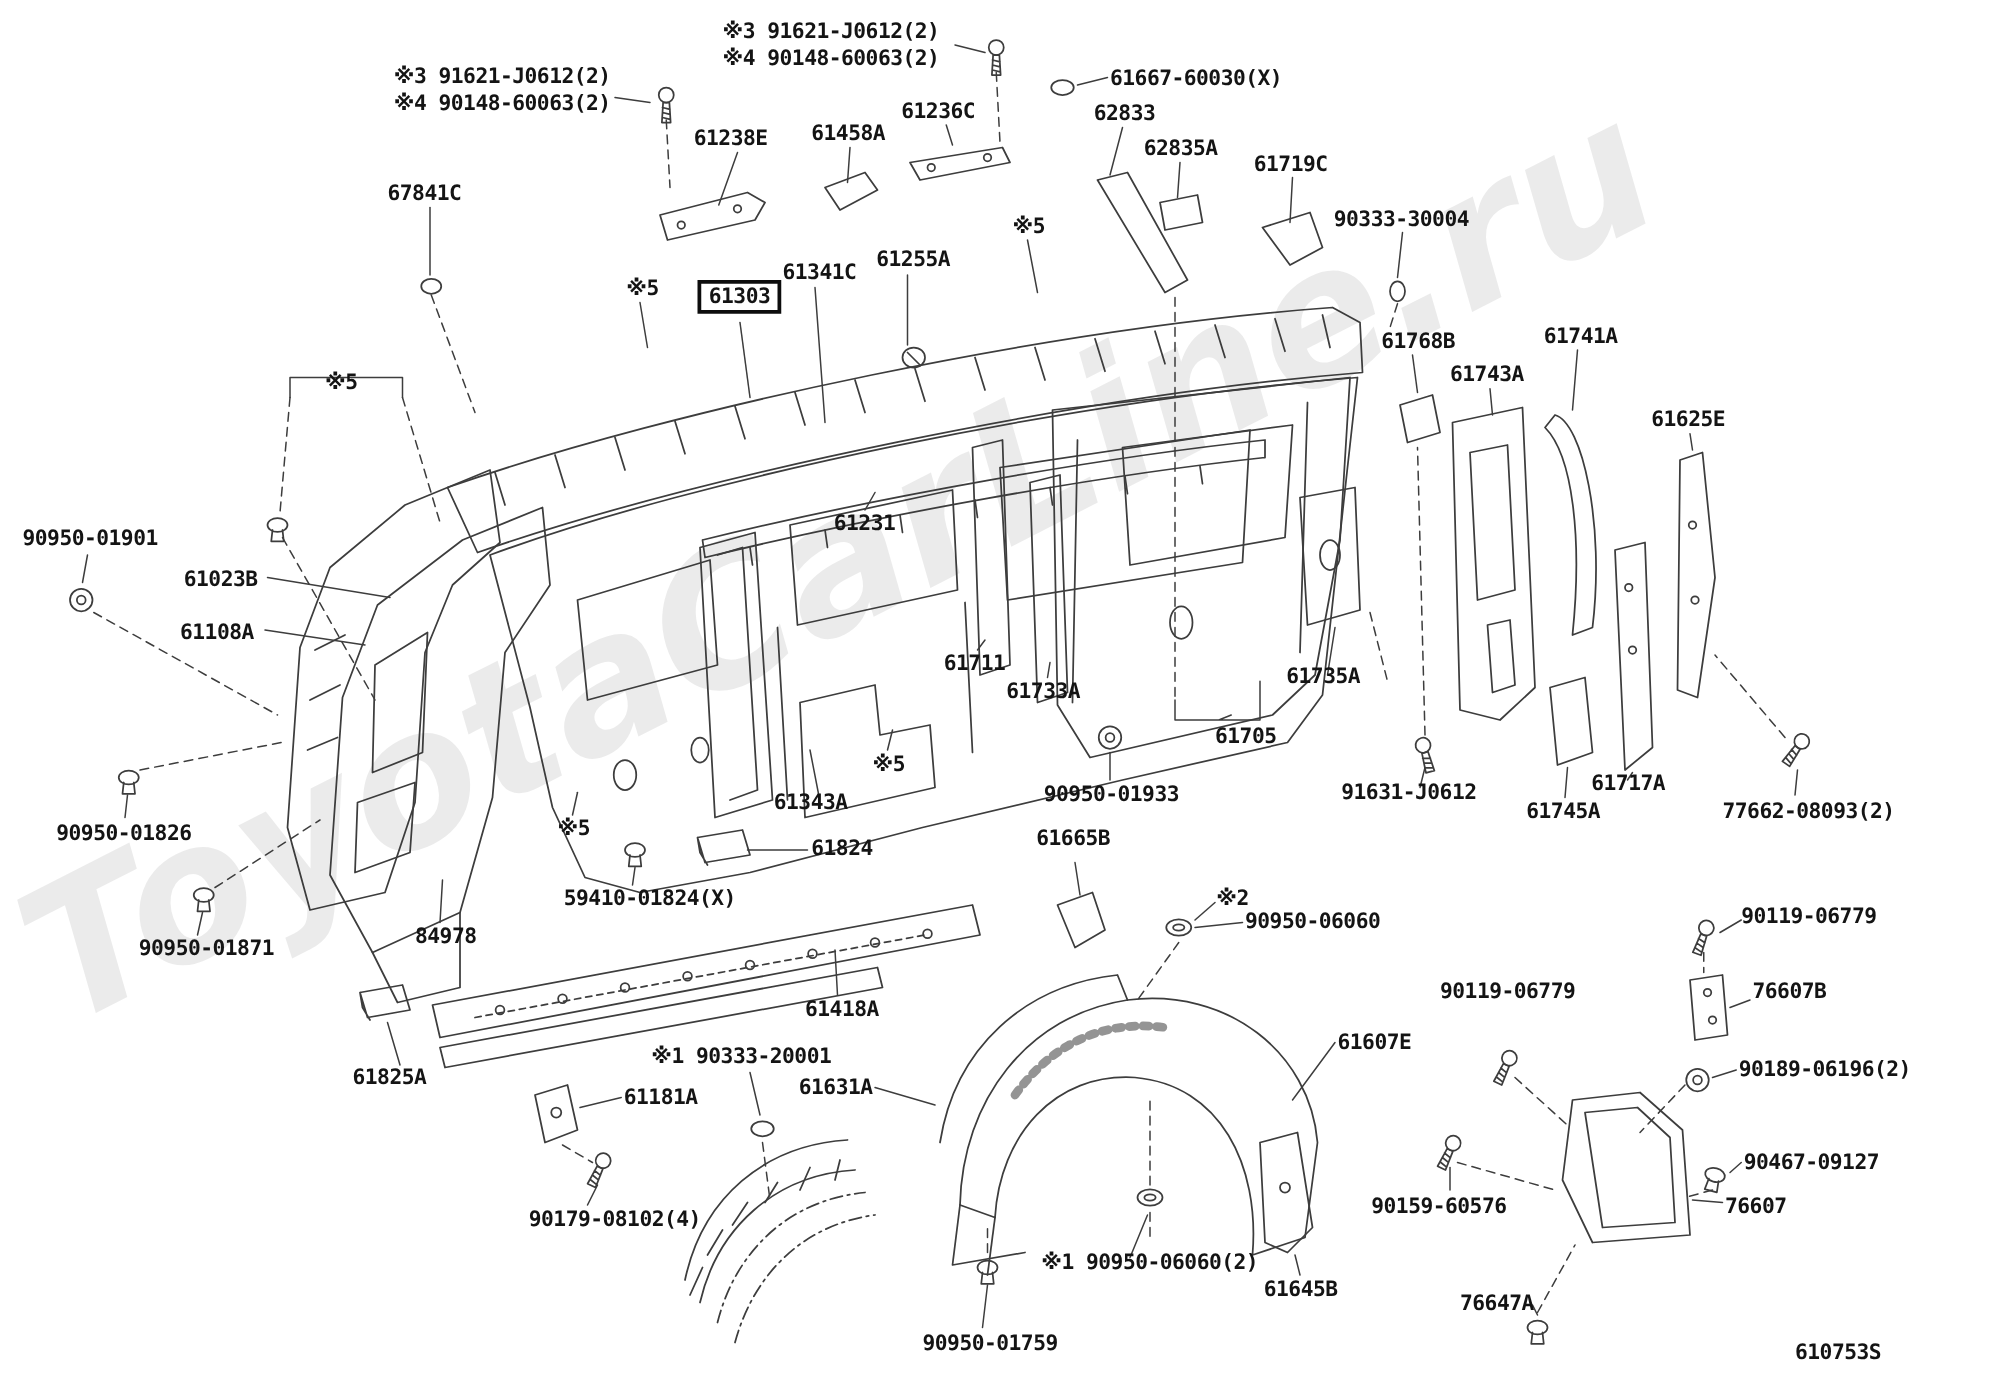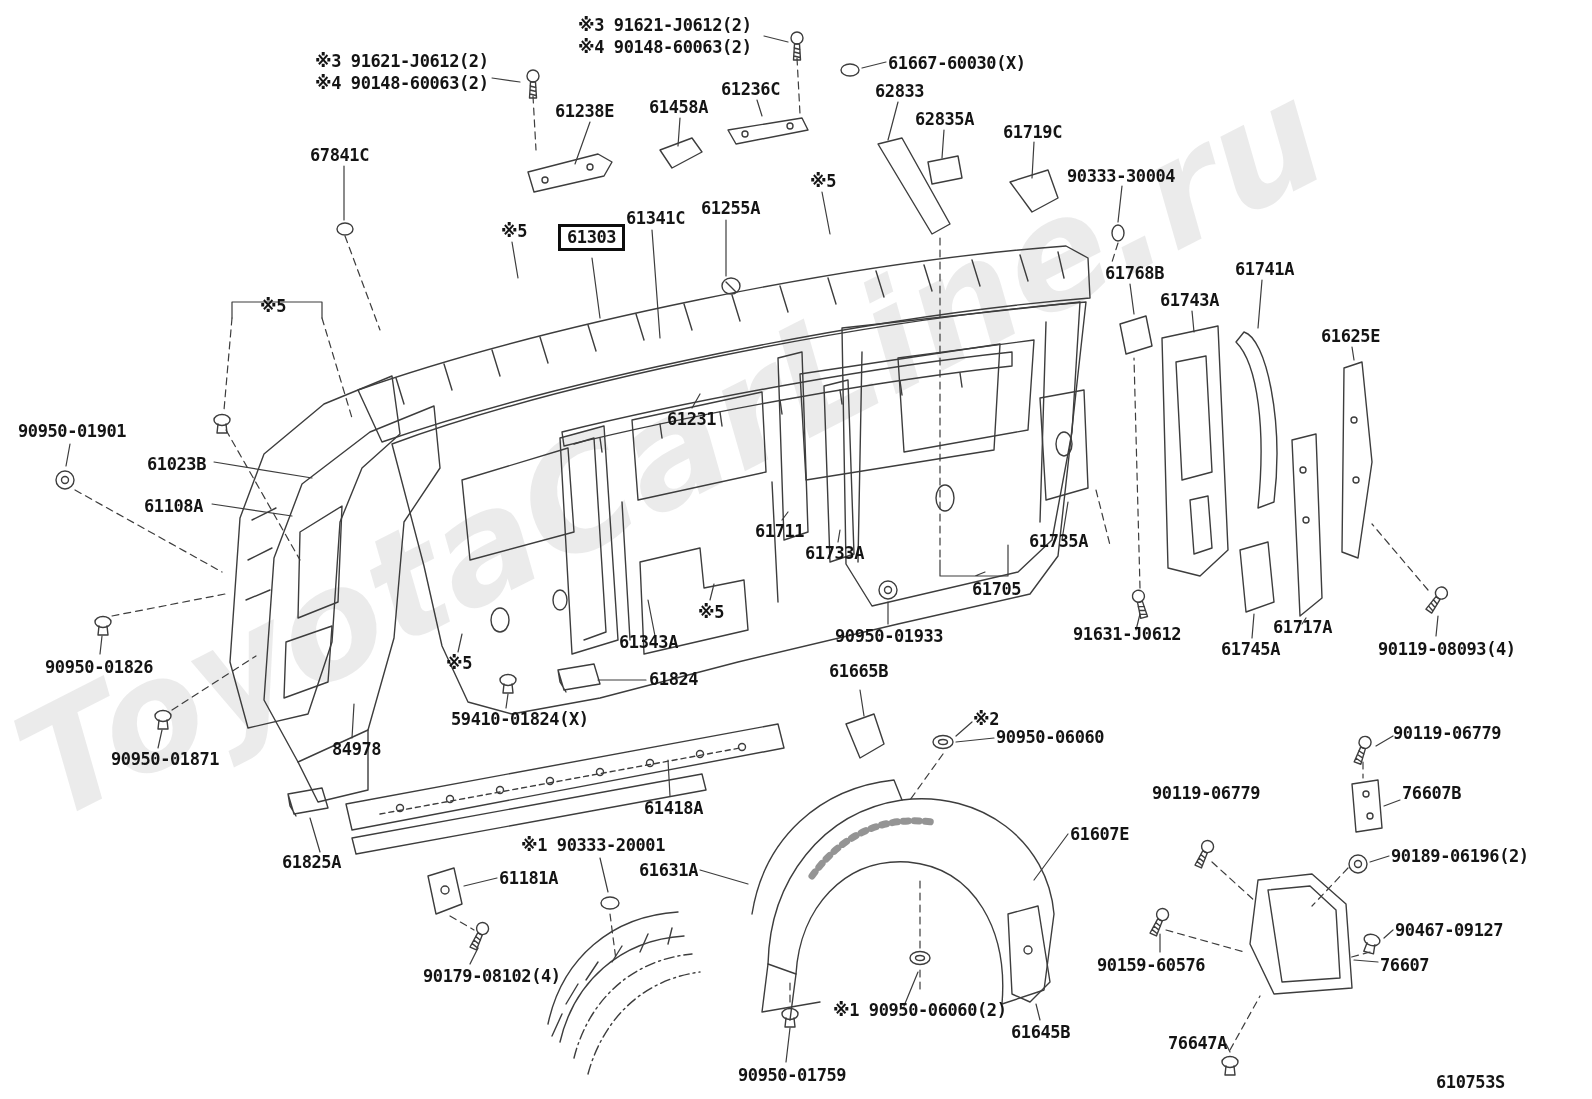--- a/index.html
+++ b/index.html
@@ -349,21 +349,21 @@
   <div class="lbl" style="left:144px;top:497px">61108A</div>
   <div class="lbl" style="left:667px;top:410px">61231</div>
   <div class="lbl" style="left:755px;top:522px">61711</div>
   <div class="lbl" style="left:805px;top:544px">61733A</div>
   <div class="lbl" style="left:1029px;top:532px">61735A</div>
   <div class="lbl" style="left:972px;top:580px">61705</div>
   <div class="lbl" style="left:835px;top:627px">90950-01933</div>
   <div class="lbl" style="left:1073px;top:625px">91631-J0612</div>
   <div class="lbl" style="left:1221px;top:640px">61745A</div>
   <div class="lbl" style="left:1273px;top:618px">61717A</div>
-  <div class="lbl" style="left:1378px;top:640px">90119-08093(4)</div>
+  <div class="lbl" style="left:1378px;top:640px">77662-08093(2)</div>
   <div class="lbl" style="left:45px;top:658px">90950-01826</div>
   <div class="lbl" style="left:619px;top:633px">61343A</div>
   <div class="lbl" style="left:698px;top:603px">※5</div>
   <div class="lbl" style="left:446px;top:654px">※5</div>
   <div class="lbl" style="left:649px;top:670px">61824</div>
   <div class="lbl" style="left:829px;top:662px">61665B</div>
   <div class="lbl" style="left:451px;top:710px">59410-01824(X)</div>
   <div class="lbl" style="left:111px;top:750px">90950-01871</div>
   <div class="lbl" style="left:332px;top:740px">84978</div>
   <div class="lbl" style="left:973px;top:710px">※2</div>

